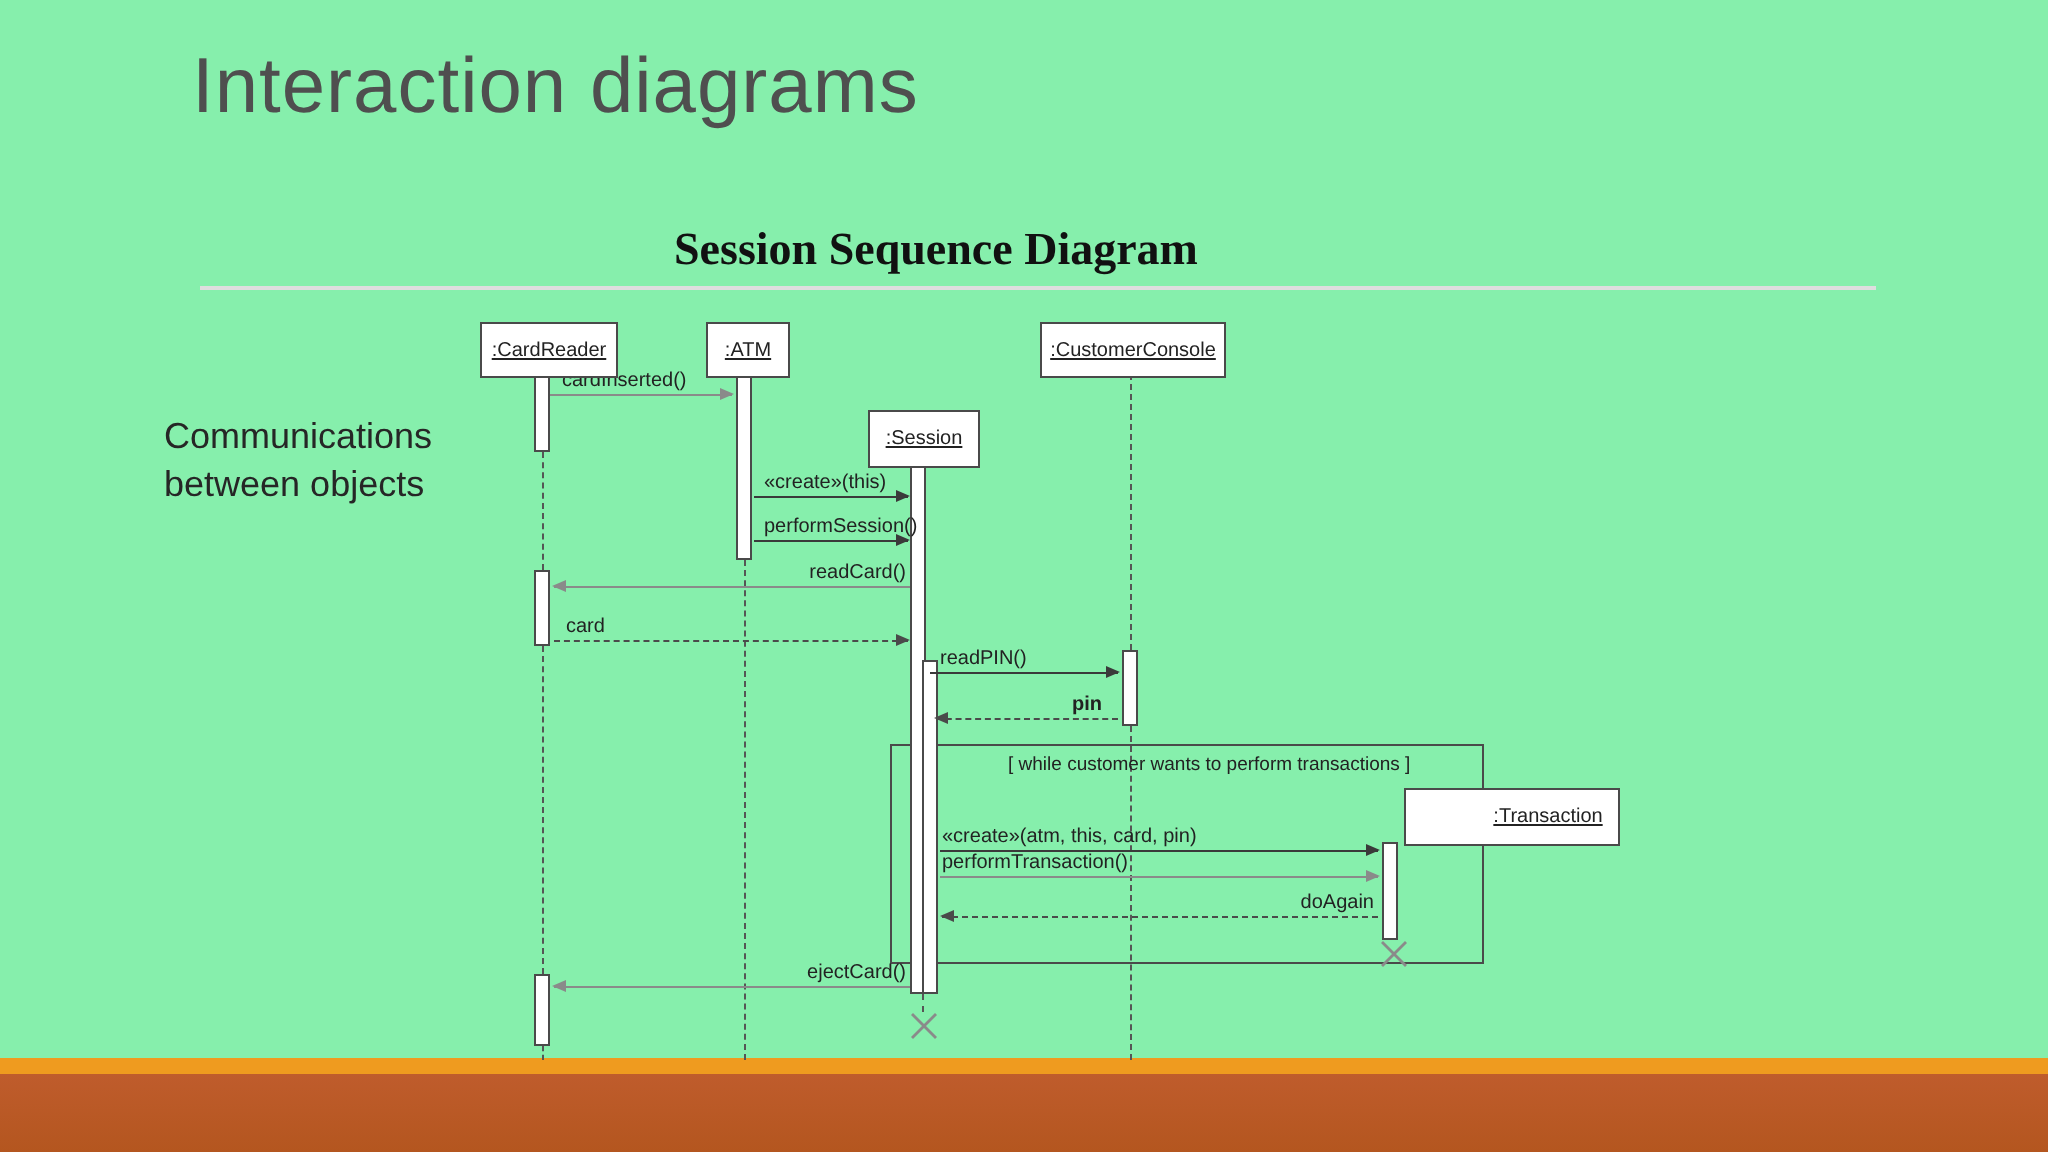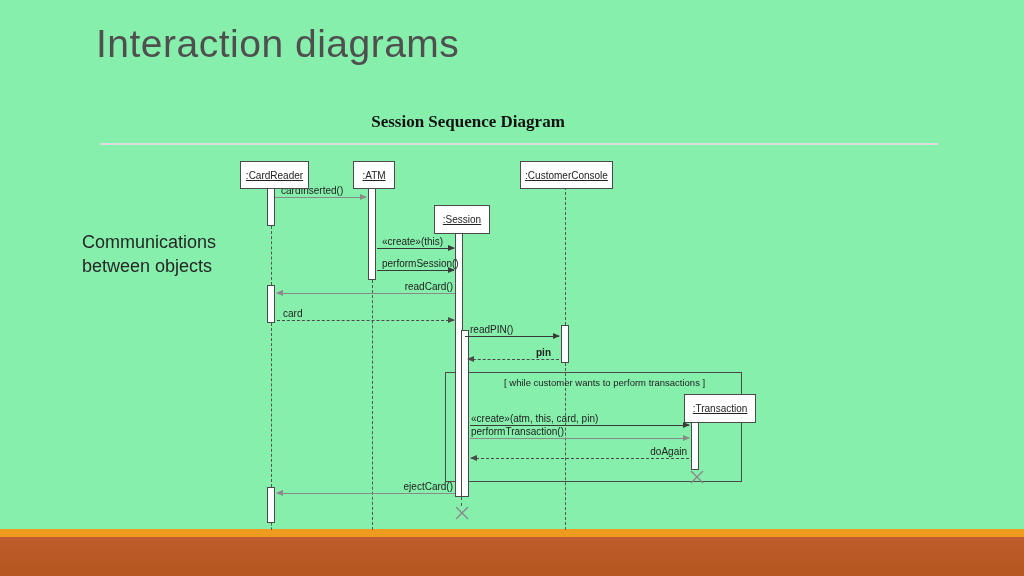--- a/index.html
+++ b/index.html
@@ -3,28 +3,28 @@
 <meta charset="utf-8">
 <style>
   html,body{margin:0;padding:0;}
   body{width:1024px;height:576px;background:#ffffff;overflow:hidden;
        font-family:"Liberation Sans", sans-serif;position:relative;}
   .slide{position:absolute;left:0;top:0;width:1024px;height:576px;background:#86efac;}
 
   
   .slide-title{position:absolute;left:96px;top:22px;font-size:39px;color:#4f4f4f;
                letter-spacing:0.5px;font-weight:400;}
-  .caption{position:absolute;left:82px;top:230px;font-size:18px;line-height:24px;color:#262626;}
+  .caption{position:absolute;left:82px;top:206px;font-size:18px;line-height:24px;color:#262626;}
   .footer-strip{position:absolute;left:0;top:529px;width:1024px;height:8px;background:#EF9B1F;}
   .footer-bar{position:absolute;left:0;top:537px;width:1024px;height:39px;
               background:linear-gradient(#BF5C2C,#B4561F);}
 
   
   .diag-title{position:absolute;left:230px;top:112px;width:476px;text-align:center;
-              font-family:"Liberation Serif", serif;font-weight:bold;font-size:17px;color:#111;}
+              font-family:"Liberation Serif", serif;font-weight:bold;font-size:23px;color:#111;}
   .title-sep{position:absolute;left:100px;top:143px;width:838px;height:2px;background:#dedede;}
 
   .obox{position:absolute;background:#fff;border:1px solid #4a4a4a;z-index:6;
         display:flex;align-items:center;justify-content:center;
         font-size:10px;color:#222;}
   .obox span{text-decoration:underline;white-space:nowrap;}
 
   .lifeline{position:absolute;width:0;border-left:1px dashed #555;z-index:1;}
   .frame{position:absolute;border:1px solid #4a4a4a;background:transparent;z-index:2;}
   .frame .guard{position:absolute;left:22px;top:4px;font-size:9.5px;color:#222;white-space:nowrap;padding-left:36px;}
@@ -156,21 +156,21 @@
   </div>
   <div class="obox" style="left:353px;top:161px;width:40px;height:26px;">
     <span>:ATM</span>
   </div>
   <div class="obox" style="left:520px;top:161px;width:91px;height:26px;">
     <span>:CustomerConsole</span>
   </div>
   <div class="obox" style="left:434px;top:205px;width:54px;height:27px;">
     <span>:Session</span>
   </div>
-  <div class="obox" style="left:684px;top:394px;width:70px;height:27px;">
+  <div class="obox" style="left:702px;top:394px;width:70px;height:27px;padding-left:36px;">
     <span>:Transaction</span>
   </div>
 
   <svg class="xmark" style="left:690px;top:470px;" width="14" height="14">
     <line x1="1" y1="1" x2="13" y2="13" stroke="#8a8a8a" stroke-width="1.4"></line>
     <line x1="13" y1="1" x2="1" y2="13" stroke="#8a8a8a" stroke-width="1.4"></line>
   </svg>
   <svg class="xmark" style="left:455px;top:506px;" width="14" height="14">
     <line x1="1" y1="1" x2="13" y2="13" stroke="#8a8a8a" stroke-width="1.4"></line>
     <line x1="13" y1="1" x2="1" y2="13" stroke="#8a8a8a" stroke-width="1.4"></line>

